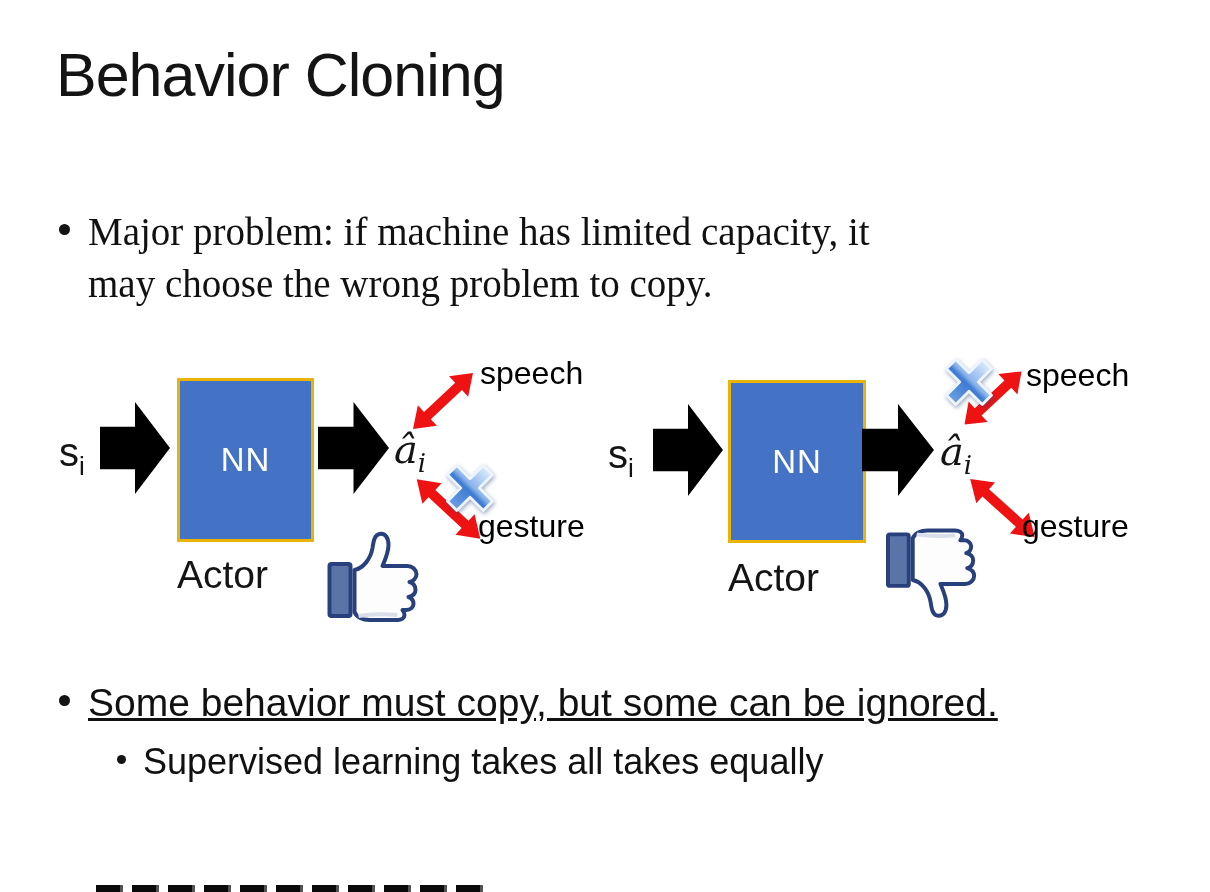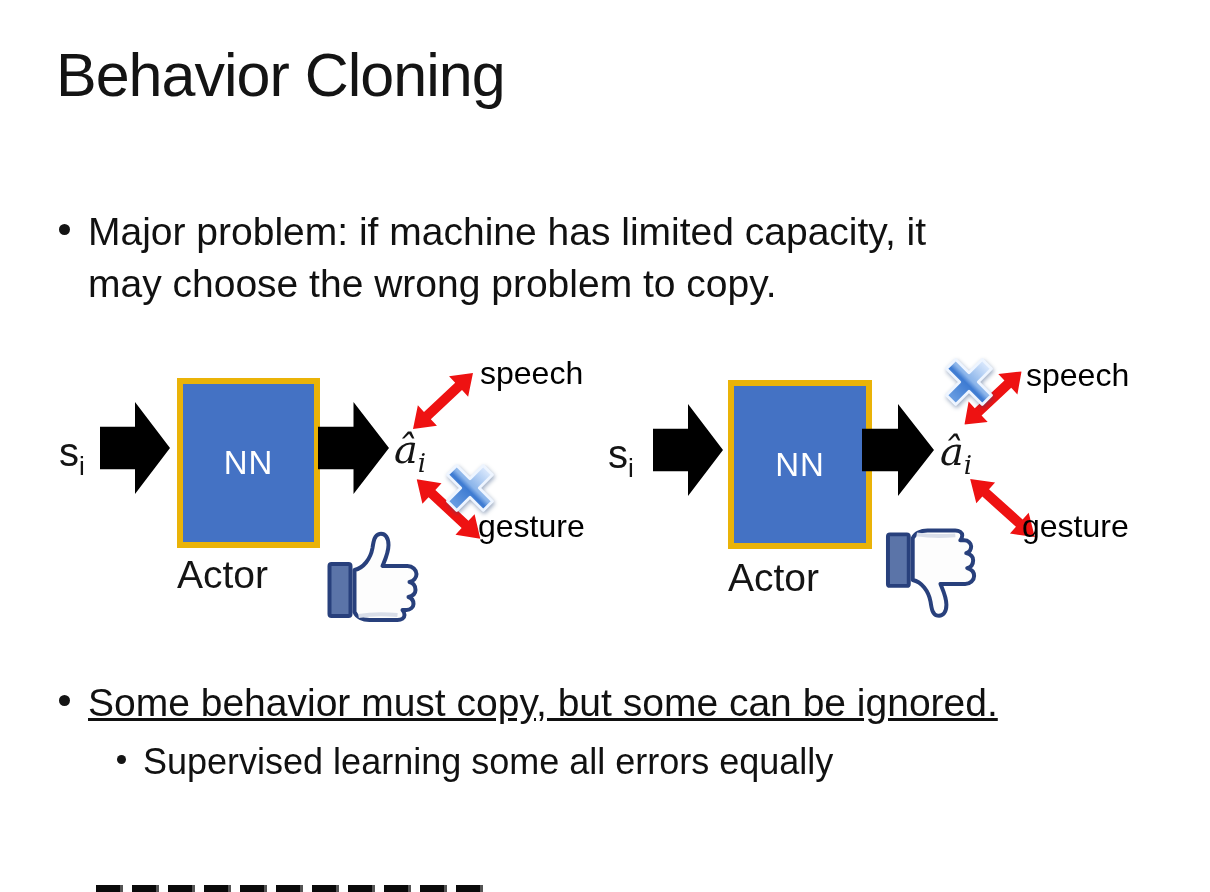--- a/index.html
+++ b/index.html
@@ -16,33 +16,33 @@
   }
 
   
   .bullet { position:absolute; display:flex; align-items:flex-start; }
   .dot {
     width:11px; height:11px; border-radius:50%; background:#141414;
     flex:0 0 auto; margin-right:18px;
   }
   .b1 { left:59px; top:206px; }
   .b1 .dot { margin-top:18px; }
-  .b1 .btext { font-size:39px; line-height:52px; }
+  .b1 .btext { font-size:39px; line-height:52px;font-family:Liberation Serif, serif; }
   .b2 { left:59px; top:678px;text-decoration:underline; }
   .b2 .dot { margin-top:17px; }
   .b2 .btext { font-size:39px; line-height:50px; }
   .b2sub { left:117px; top:739px; }
   .b2sub .dot { width:9px; height:9px; margin-top:16px; margin-right:17px; }
   .b2sub .btext { font-size:36px; line-height:46px; }
 
   
   .block-arrow { position:absolute; background:#000;
     clip-path:polygon(0 27%, 50% 27%, 50% 0, 100% 50%, 50% 100%, 50% 73%, 0 73%); }
   .nn-box {
-    position:absolute; background:#4472c4; border:6px solid #eab308;
+    position:absolute; background:#4472c4; border:3px solid #eab308;
     display:flex; align-items:center; justify-content:center;
     color:#fff; font-size:33px; letter-spacing:1px;
   }
   .actor { position:absolute; font-size:39px; color:#141414; }
   .io-label { position:absolute; font-size:40px; color:#141414; }
   .io-label sub { font-size:26px; }
   .math { font-family:"DejaVu Serif", serif; font-style:italic; }
   .arm-label { position:absolute; font-size:32px; line-height:34px; color:#000000; }
   .dbl-arrow { position:absolute; height:30px; }
   .dbl-arrow svg { width:100%; height:100%; display:block; }
@@ -176,18 +176,18 @@
     </div>
   </div>
 
   <div class="bullet b2">
     <span class="dot"></span>
     <div class="btext">Some behavior must copy, but some can be ignored.</div>
   </div>
 
   <div class="bullet b2sub">
     <span class="dot"></span>
-    <div class="btext">Supervised learning some all errors equally</div>
+    <div class="btext">Supervised learning takes all takes equally</div>
   </div>
 
   <div class="cutoff-strip"></div>
 
 </div>
 
 </body></html>

